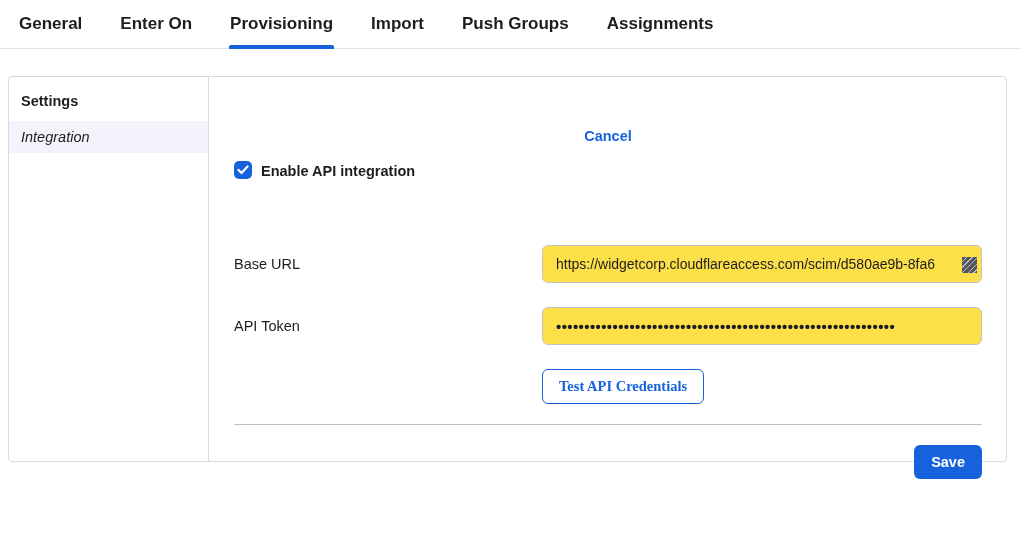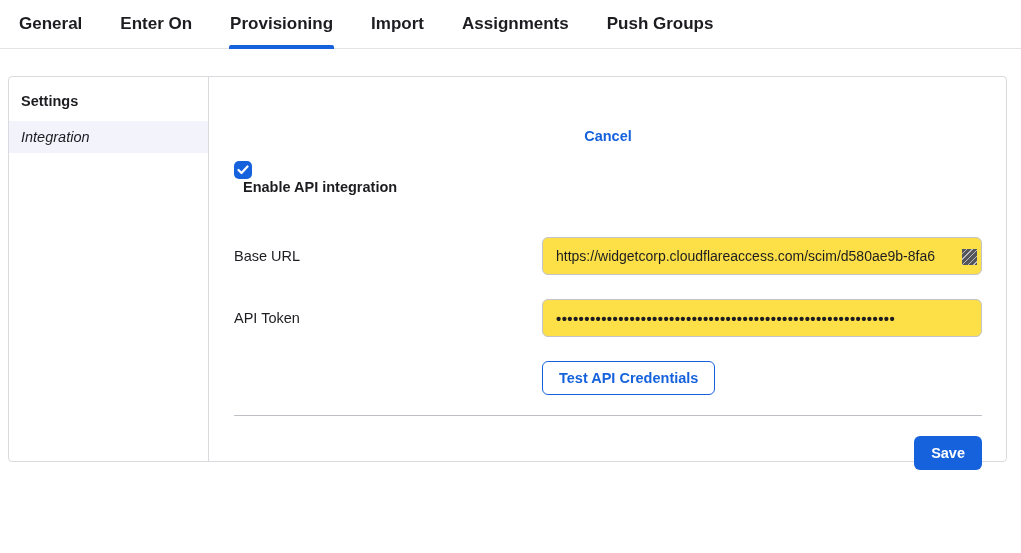--- a/index.html
+++ b/index.html
@@ -82,23 +82,22 @@
   .link-blue {
     color: #1662dd;
     font-size: 14.5px;
     font-weight: 700;
     text-decoration: none;
     cursor: pointer;
   }
 
   .checkbox-row {
     display: flex;
-    align-items: flex-start;
-    margin-bottom: 42px;
-    flex-direction: column;
+    align-items: flex-end;
+    margin-bottom: 66px;
   }
   .checkbox {
     width: 18px; height: 18px;
     background: #1662dd;
     border-radius: 5px;
     display: inline-flex;
     align-items: center;
     justify-content: center;
     cursor: pointer;
     flex: 0 0 18px;
@@ -161,21 +160,21 @@
   }
 
   .button-row { margin-left: 308px; margin-bottom: 20px; }
   .btn-outline {
     display: inline-block;
     border: 1px solid #1662dd;
     color: #1662dd;
     background: #fff;
     font-size: 14.5px;
     font-weight: 700;
-    font-family: Liberation Sans, sans-serif;
+    font-family: Liberation Serif, serif;
     padding: 8px 16px;
     border-radius: 6px;
     cursor: pointer;
   }
 
   .divider {
     border: 0;
     border-top: 1px solid #bfbfc5;
     margin: 0 0 20px 0;
   }
@@ -195,22 +194,22 @@
   }
 </style>
 </head>
 <body>
 
 <div class="tabbar">
   <div class="tab">General</div>
   <div class="tab">Enter On</div>
   <div class="tab active">Provisioning</div>
   <div class="tab">Import</div>
+  <div class="tab">Push Groups</div>
   <div class="tab">Assignments</div>
-  <div class="tab">Push Groups</div>
 </div>
 
 <div class="panel">
 
   <div class="sidebar">
     <div class="sidebar-heading">Settings</div>
     <div class="sidebar-item selected">Integration</div>
   </div>
 
   <div class="content">

